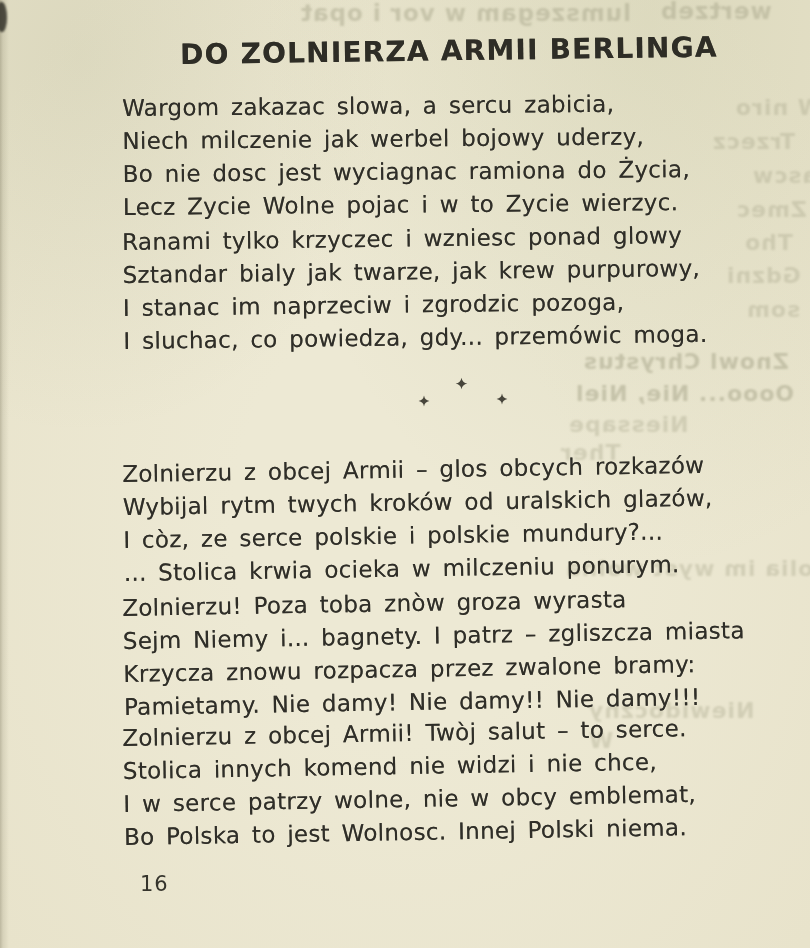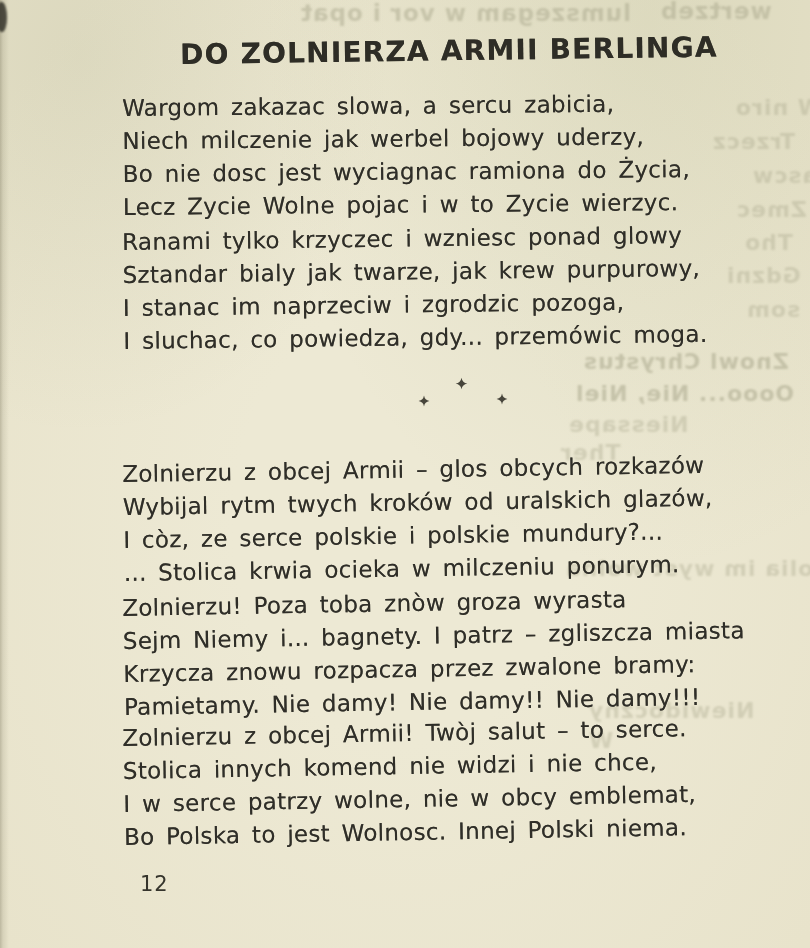--- a/index.html
+++ b/index.html
@@ -163,15 +163,15 @@
     <div class="line">Pamietamy. Nie damy! Nie damy!! Nie damy!!!</div>
   </div>
 
   <div class="stanza" style="top:722px; transform:rotate(-1deg);">
     <div class="line">Zolnierzu z obcej Armii! Twòj salut – to serce.</div>
     <div class="line">Stolica innych komend nie widzi i nie chce,</div>
     <div class="line">I w serce patrzy wolne, nie w obcy emblemat,</div>
     <div class="line">Bo Polska to jest Wolnosc. Innej Polski niema.</div>
   </div>
 
-  <div class="page-number">12</div>
+  <div class="page-number">16</div>
 
 </div>
 
 </body></html>

